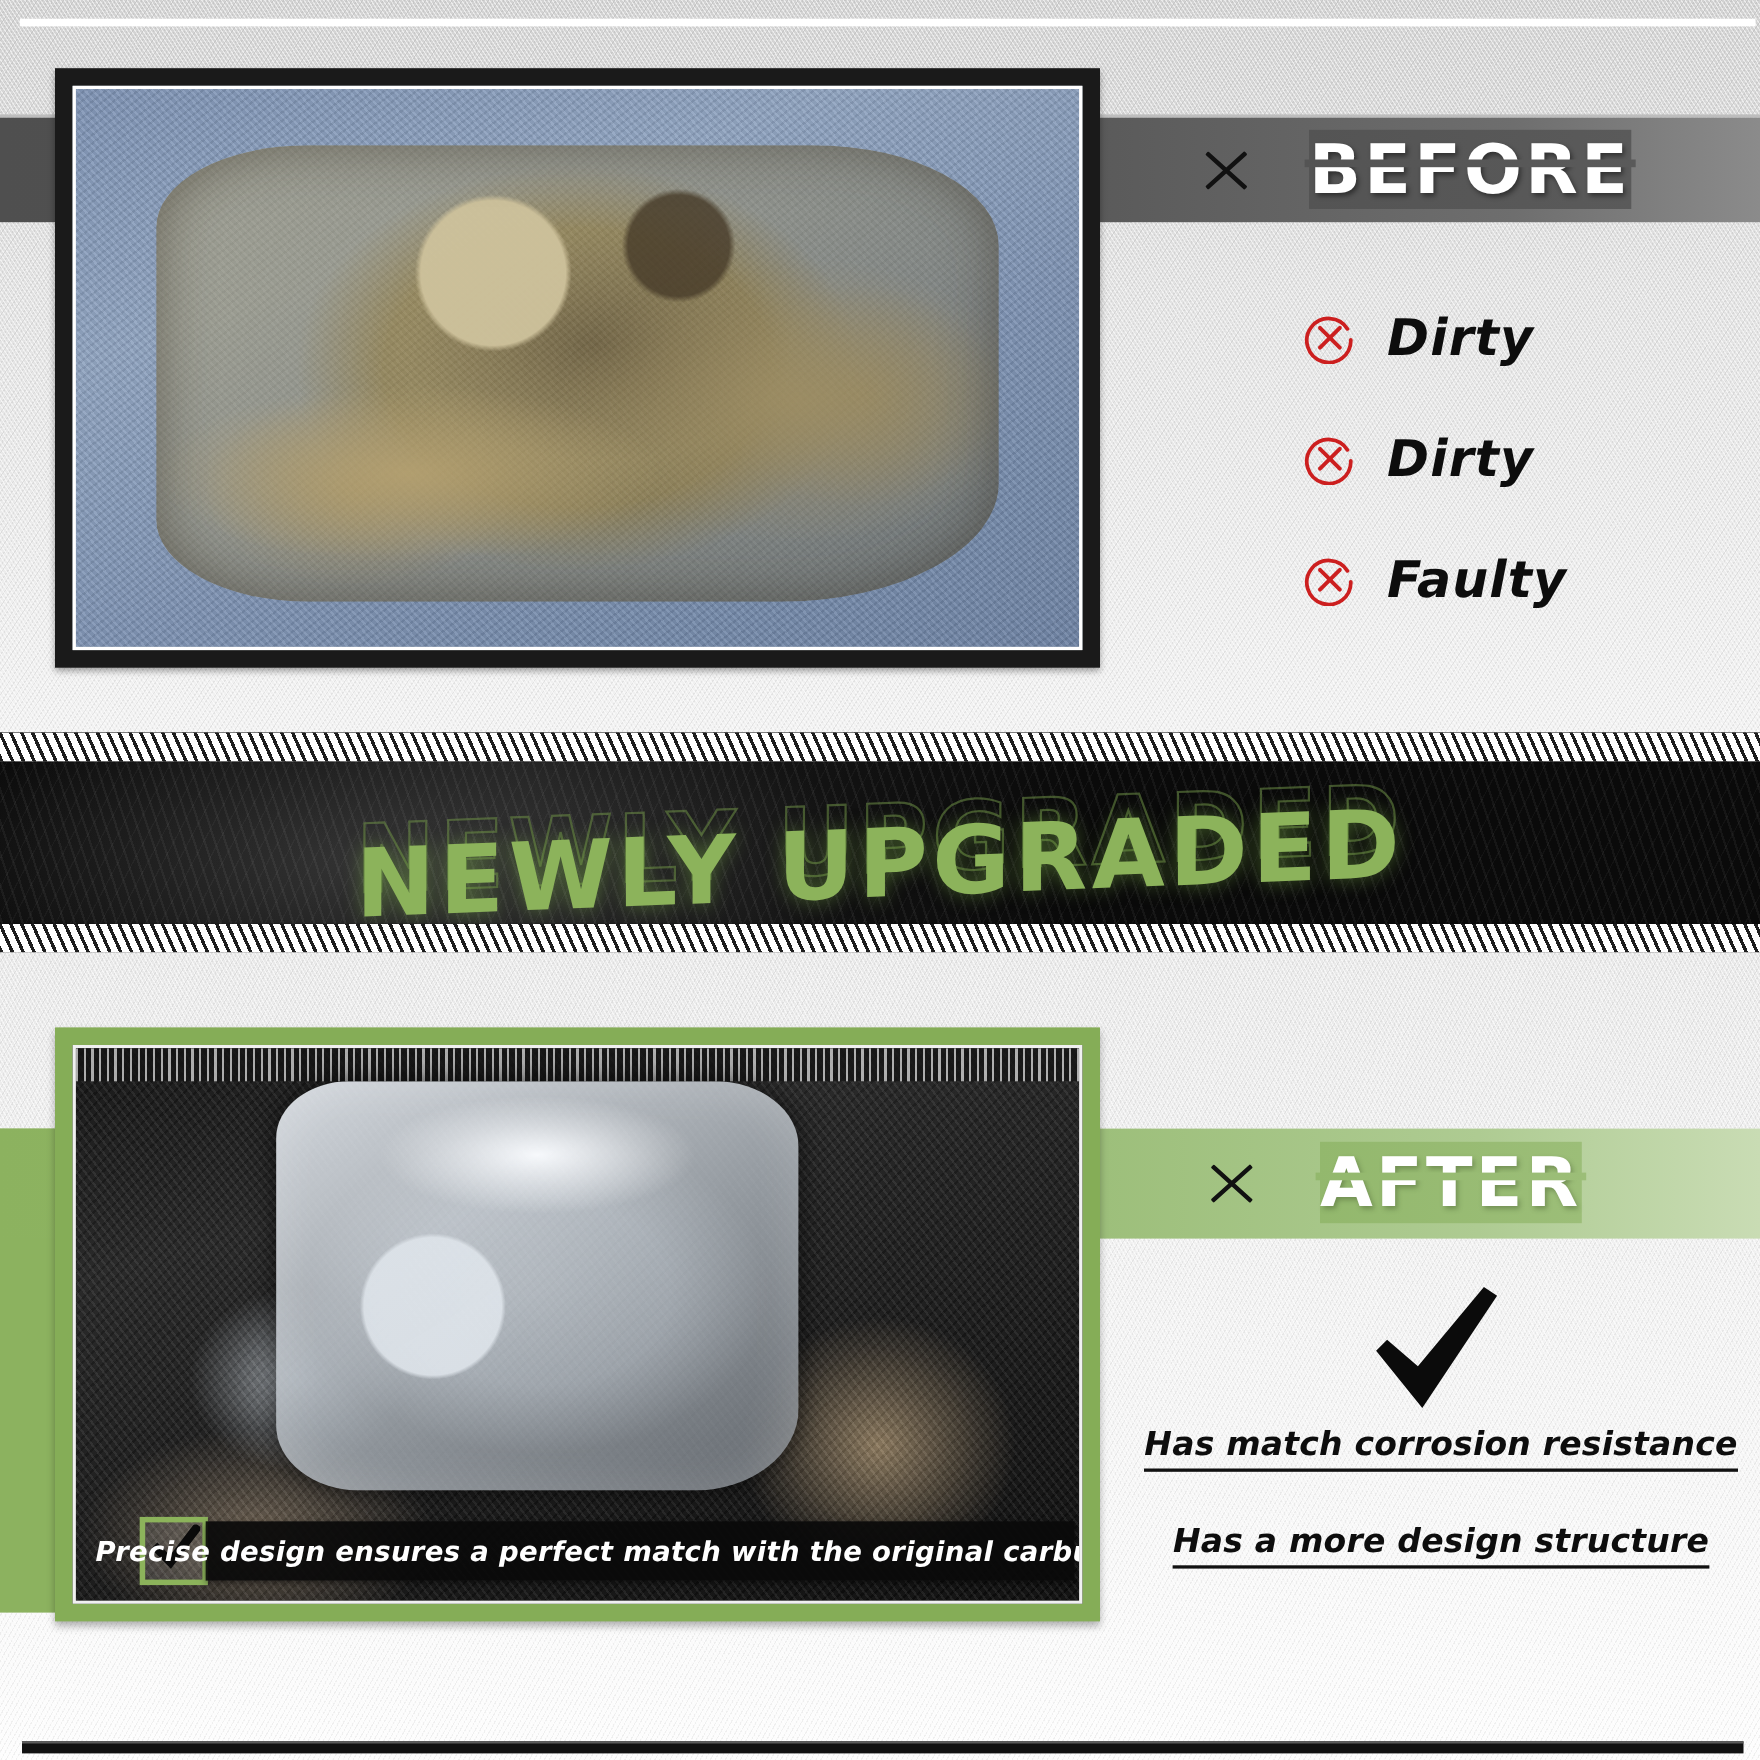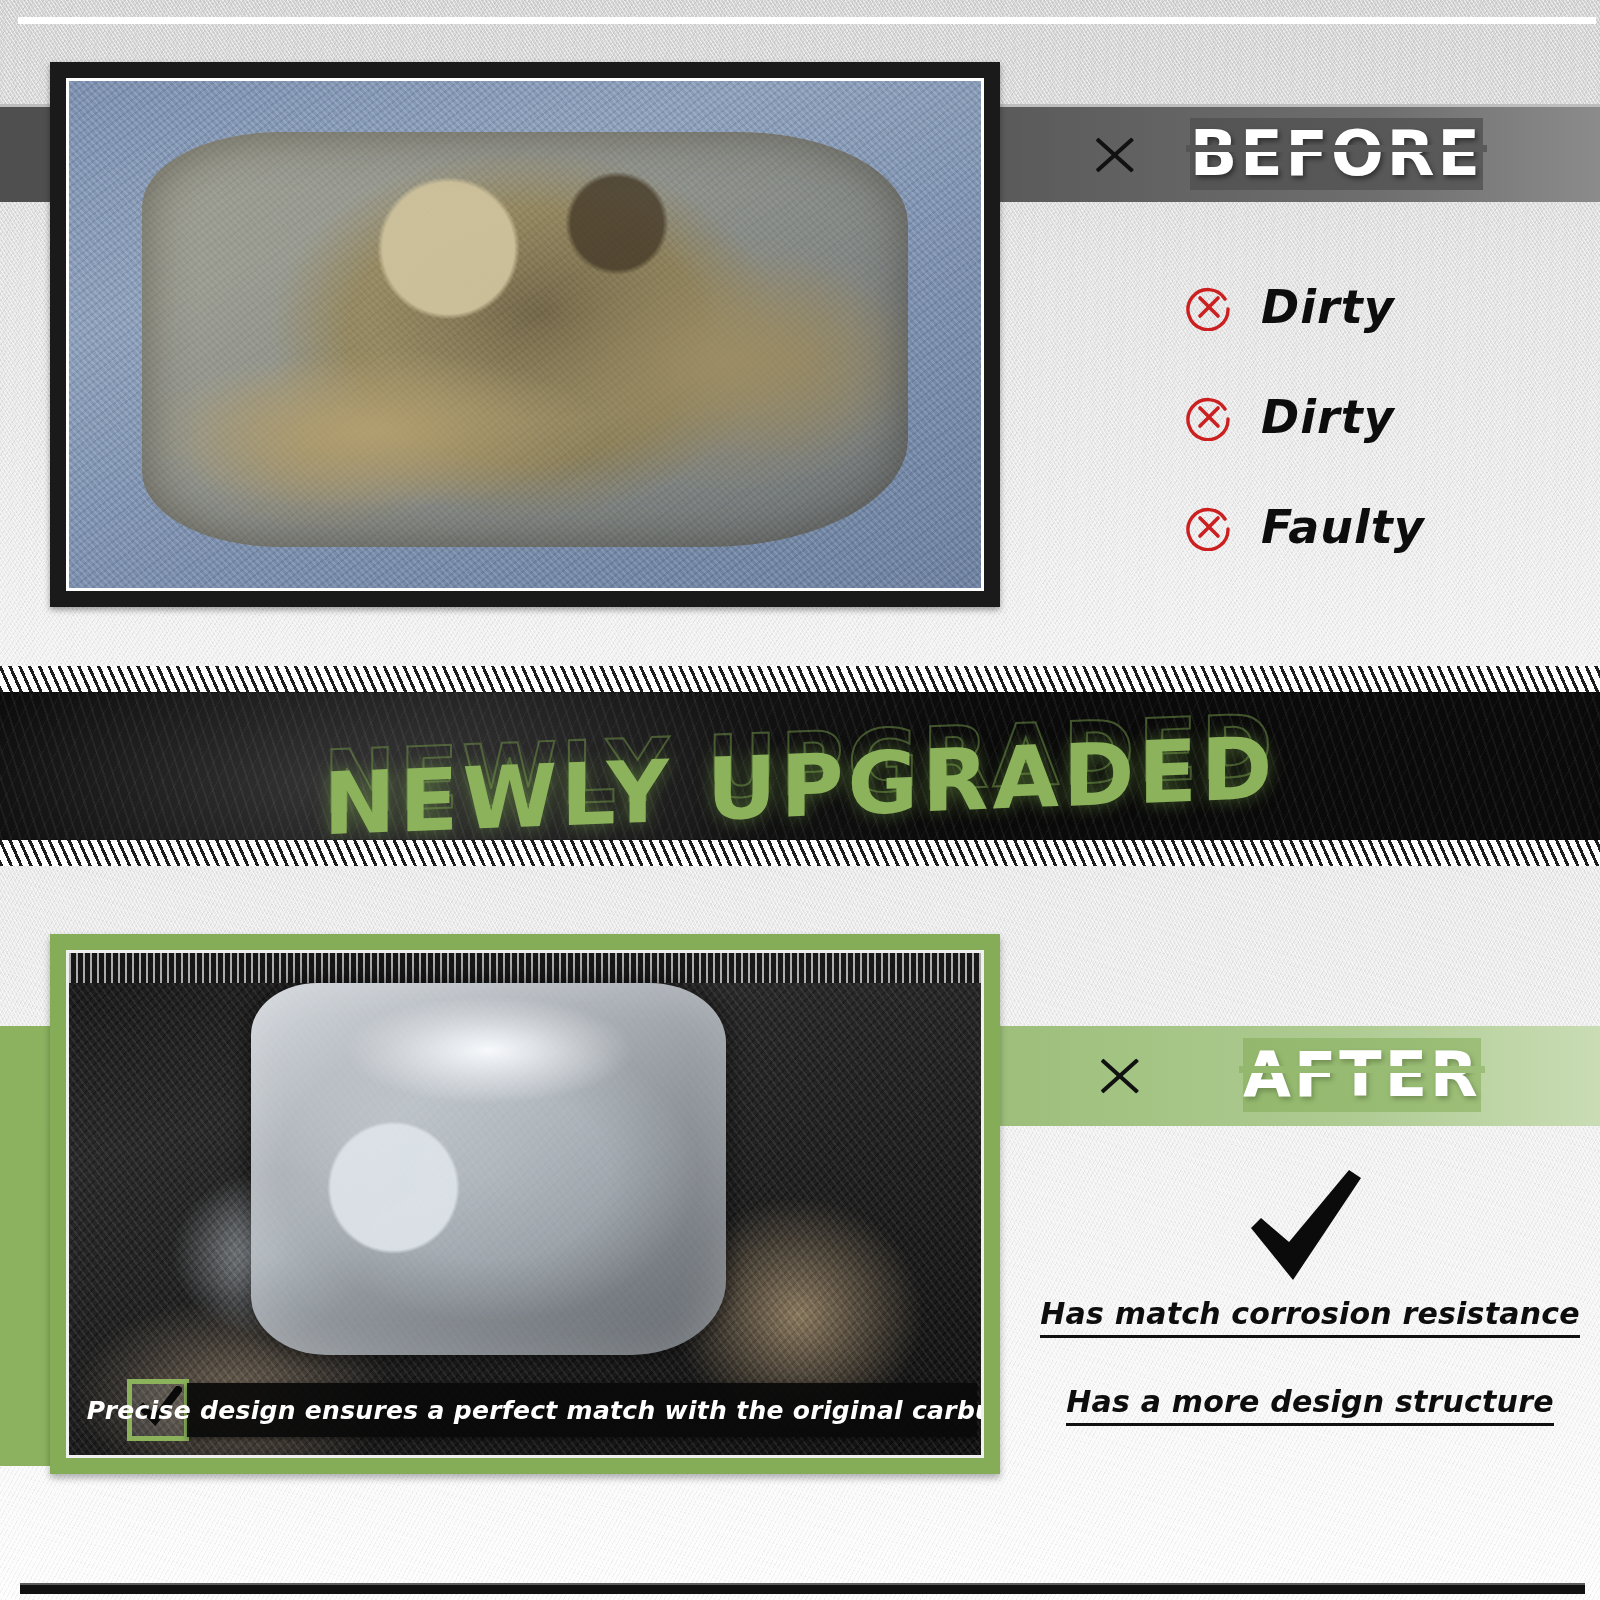--- a/index.html
+++ b/index.html
@@ -224,21 +224,21 @@
     position: absolute; left: 0; top: 160px;
     width: 1600px; height: 100px;
     background: linear-gradient(90deg,#8cb25f 0%, #93b86d 50%, #aecb92 84%, #c9dcb4 100%);
   }
   #after-green-left {
     position: absolute; left: 0; top: 160px;
     width: 60px; height: 440px;
     background: #8cb25f;
   }
   #after-label {
-    position: absolute; left: 1243px; top: 172px;
+    position: absolute; left: 1200px; top: 172px;
     font-size: 62px; line-height: 74px;
     text-shadow: 2px 3px 5px rgba(60,80,40,.4);
   }
   #after-chevron { left: 1100px; top: 176px; }
 
   
   #after-photo-frame {
     position: absolute; left: 50px; top: 68px;
     width: 950px; height: 540px;
     background: #85ad57;

